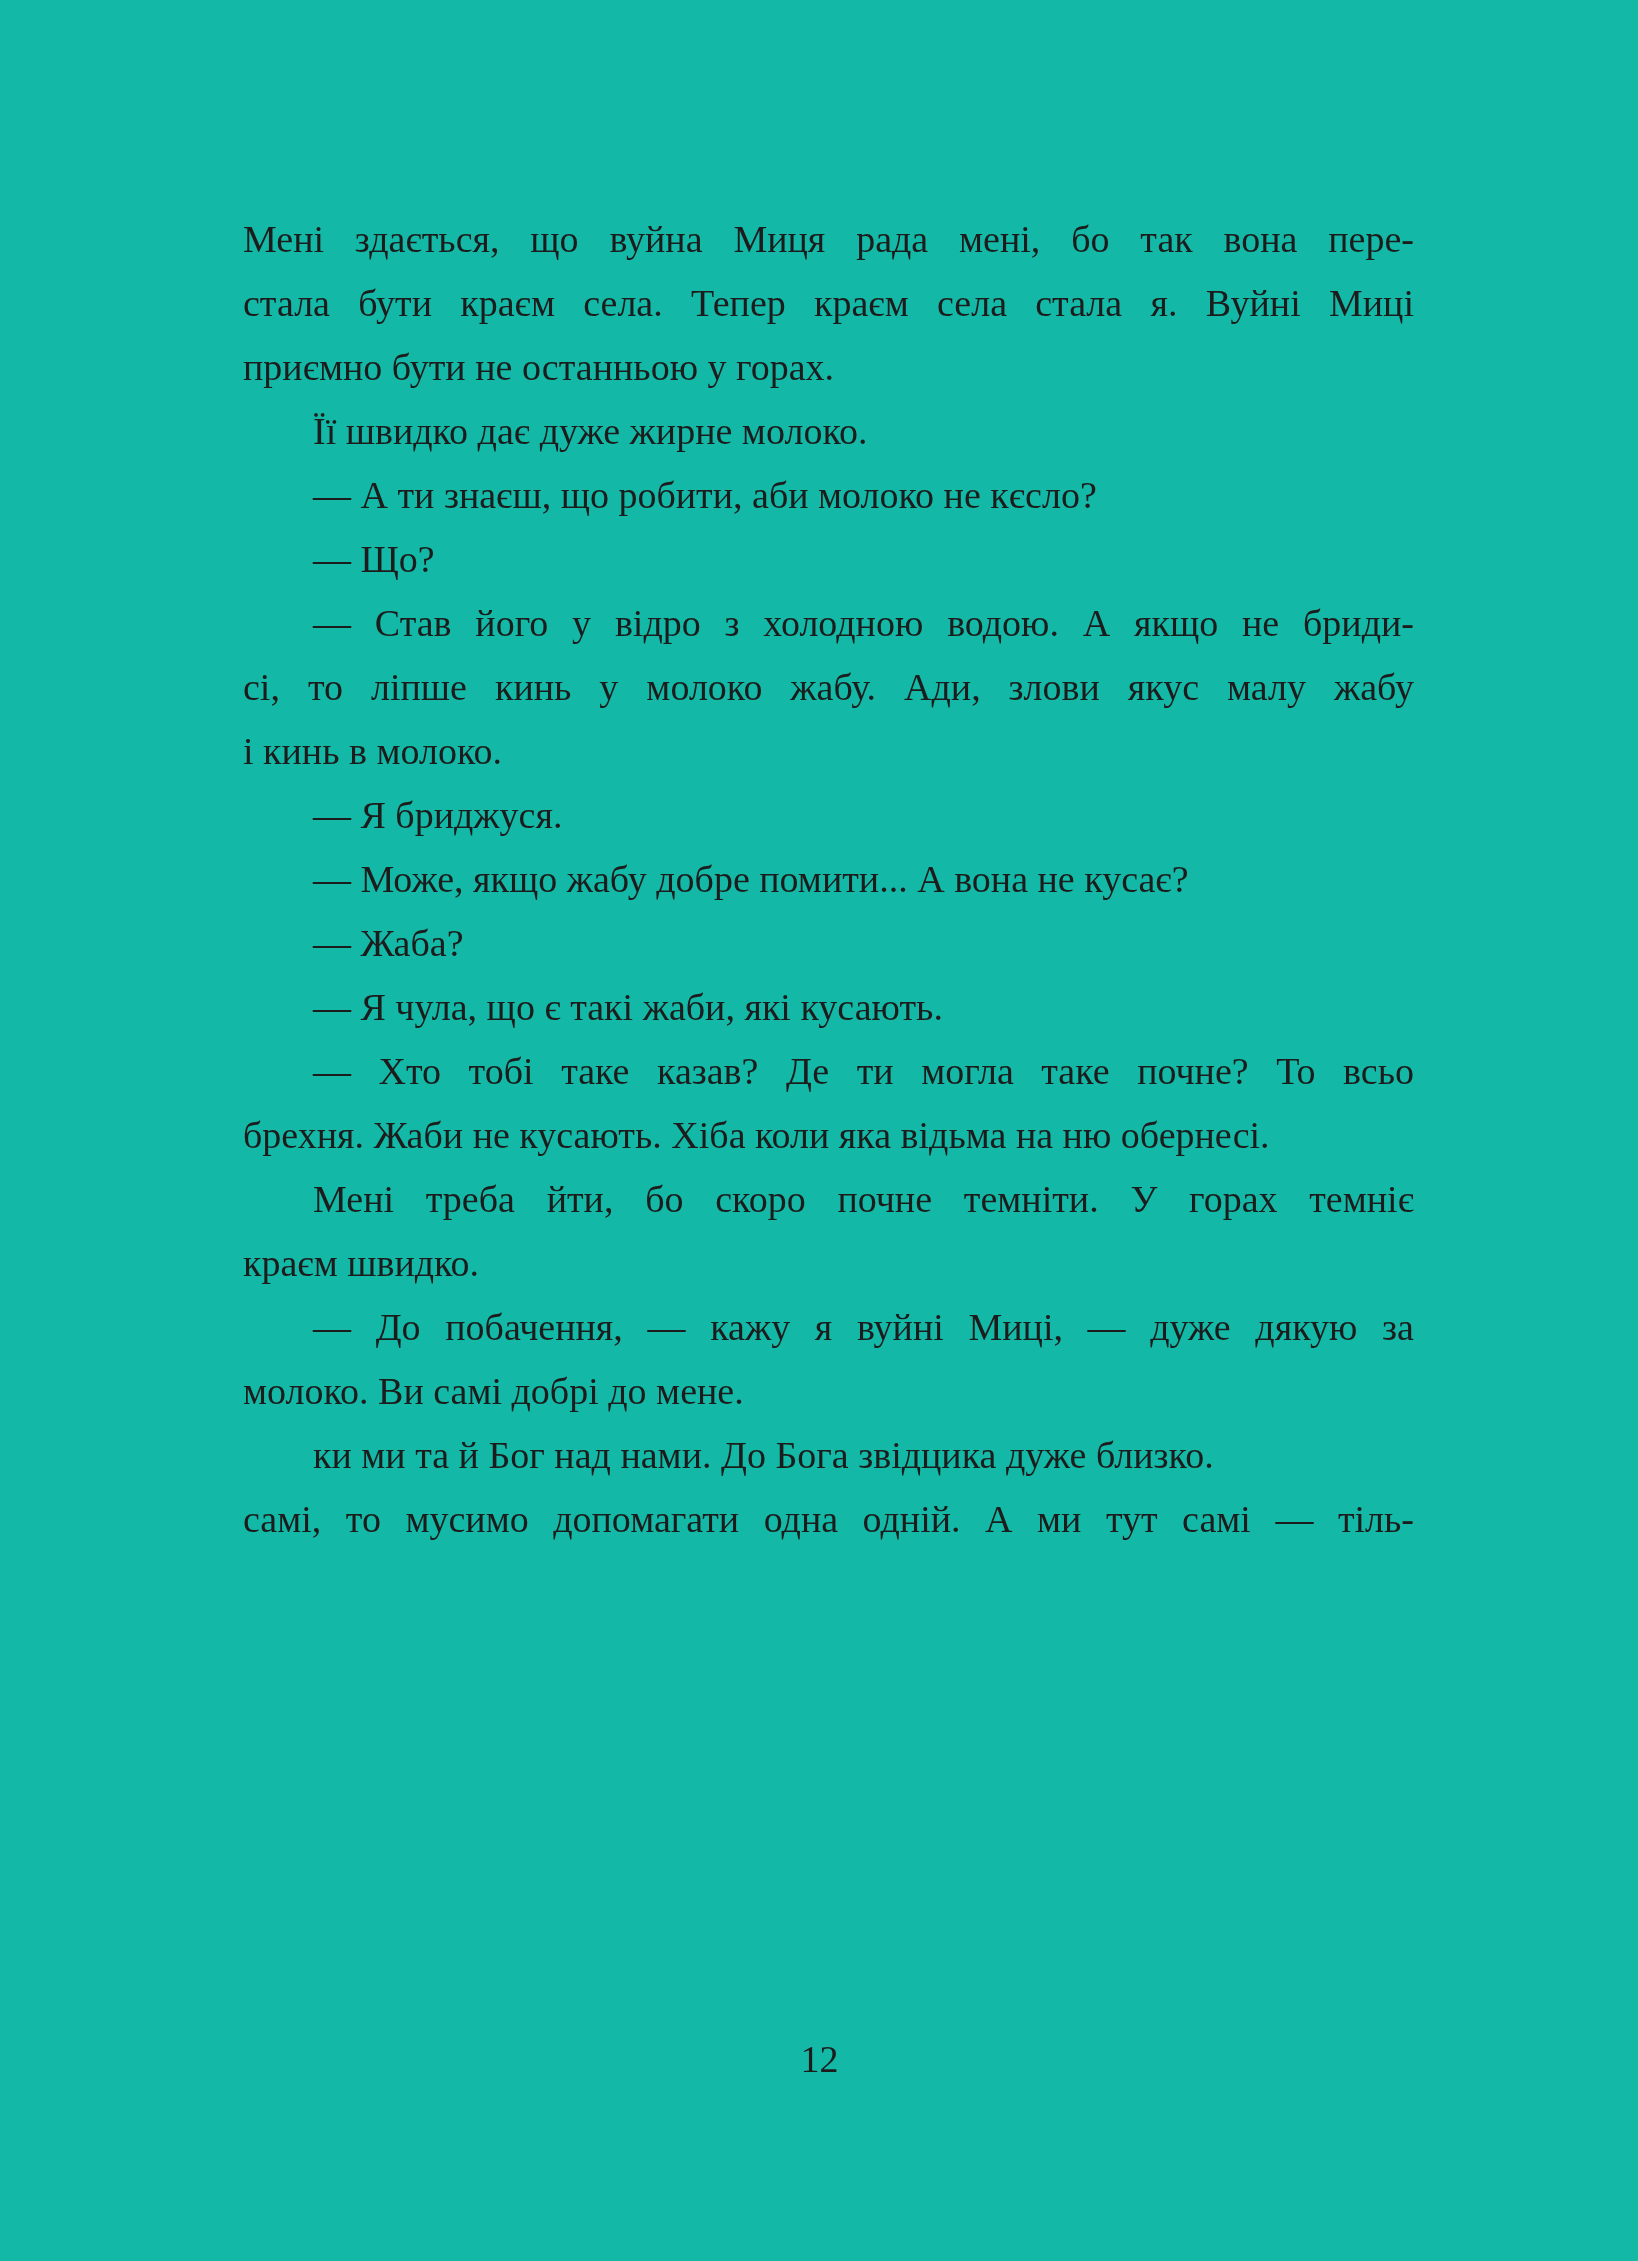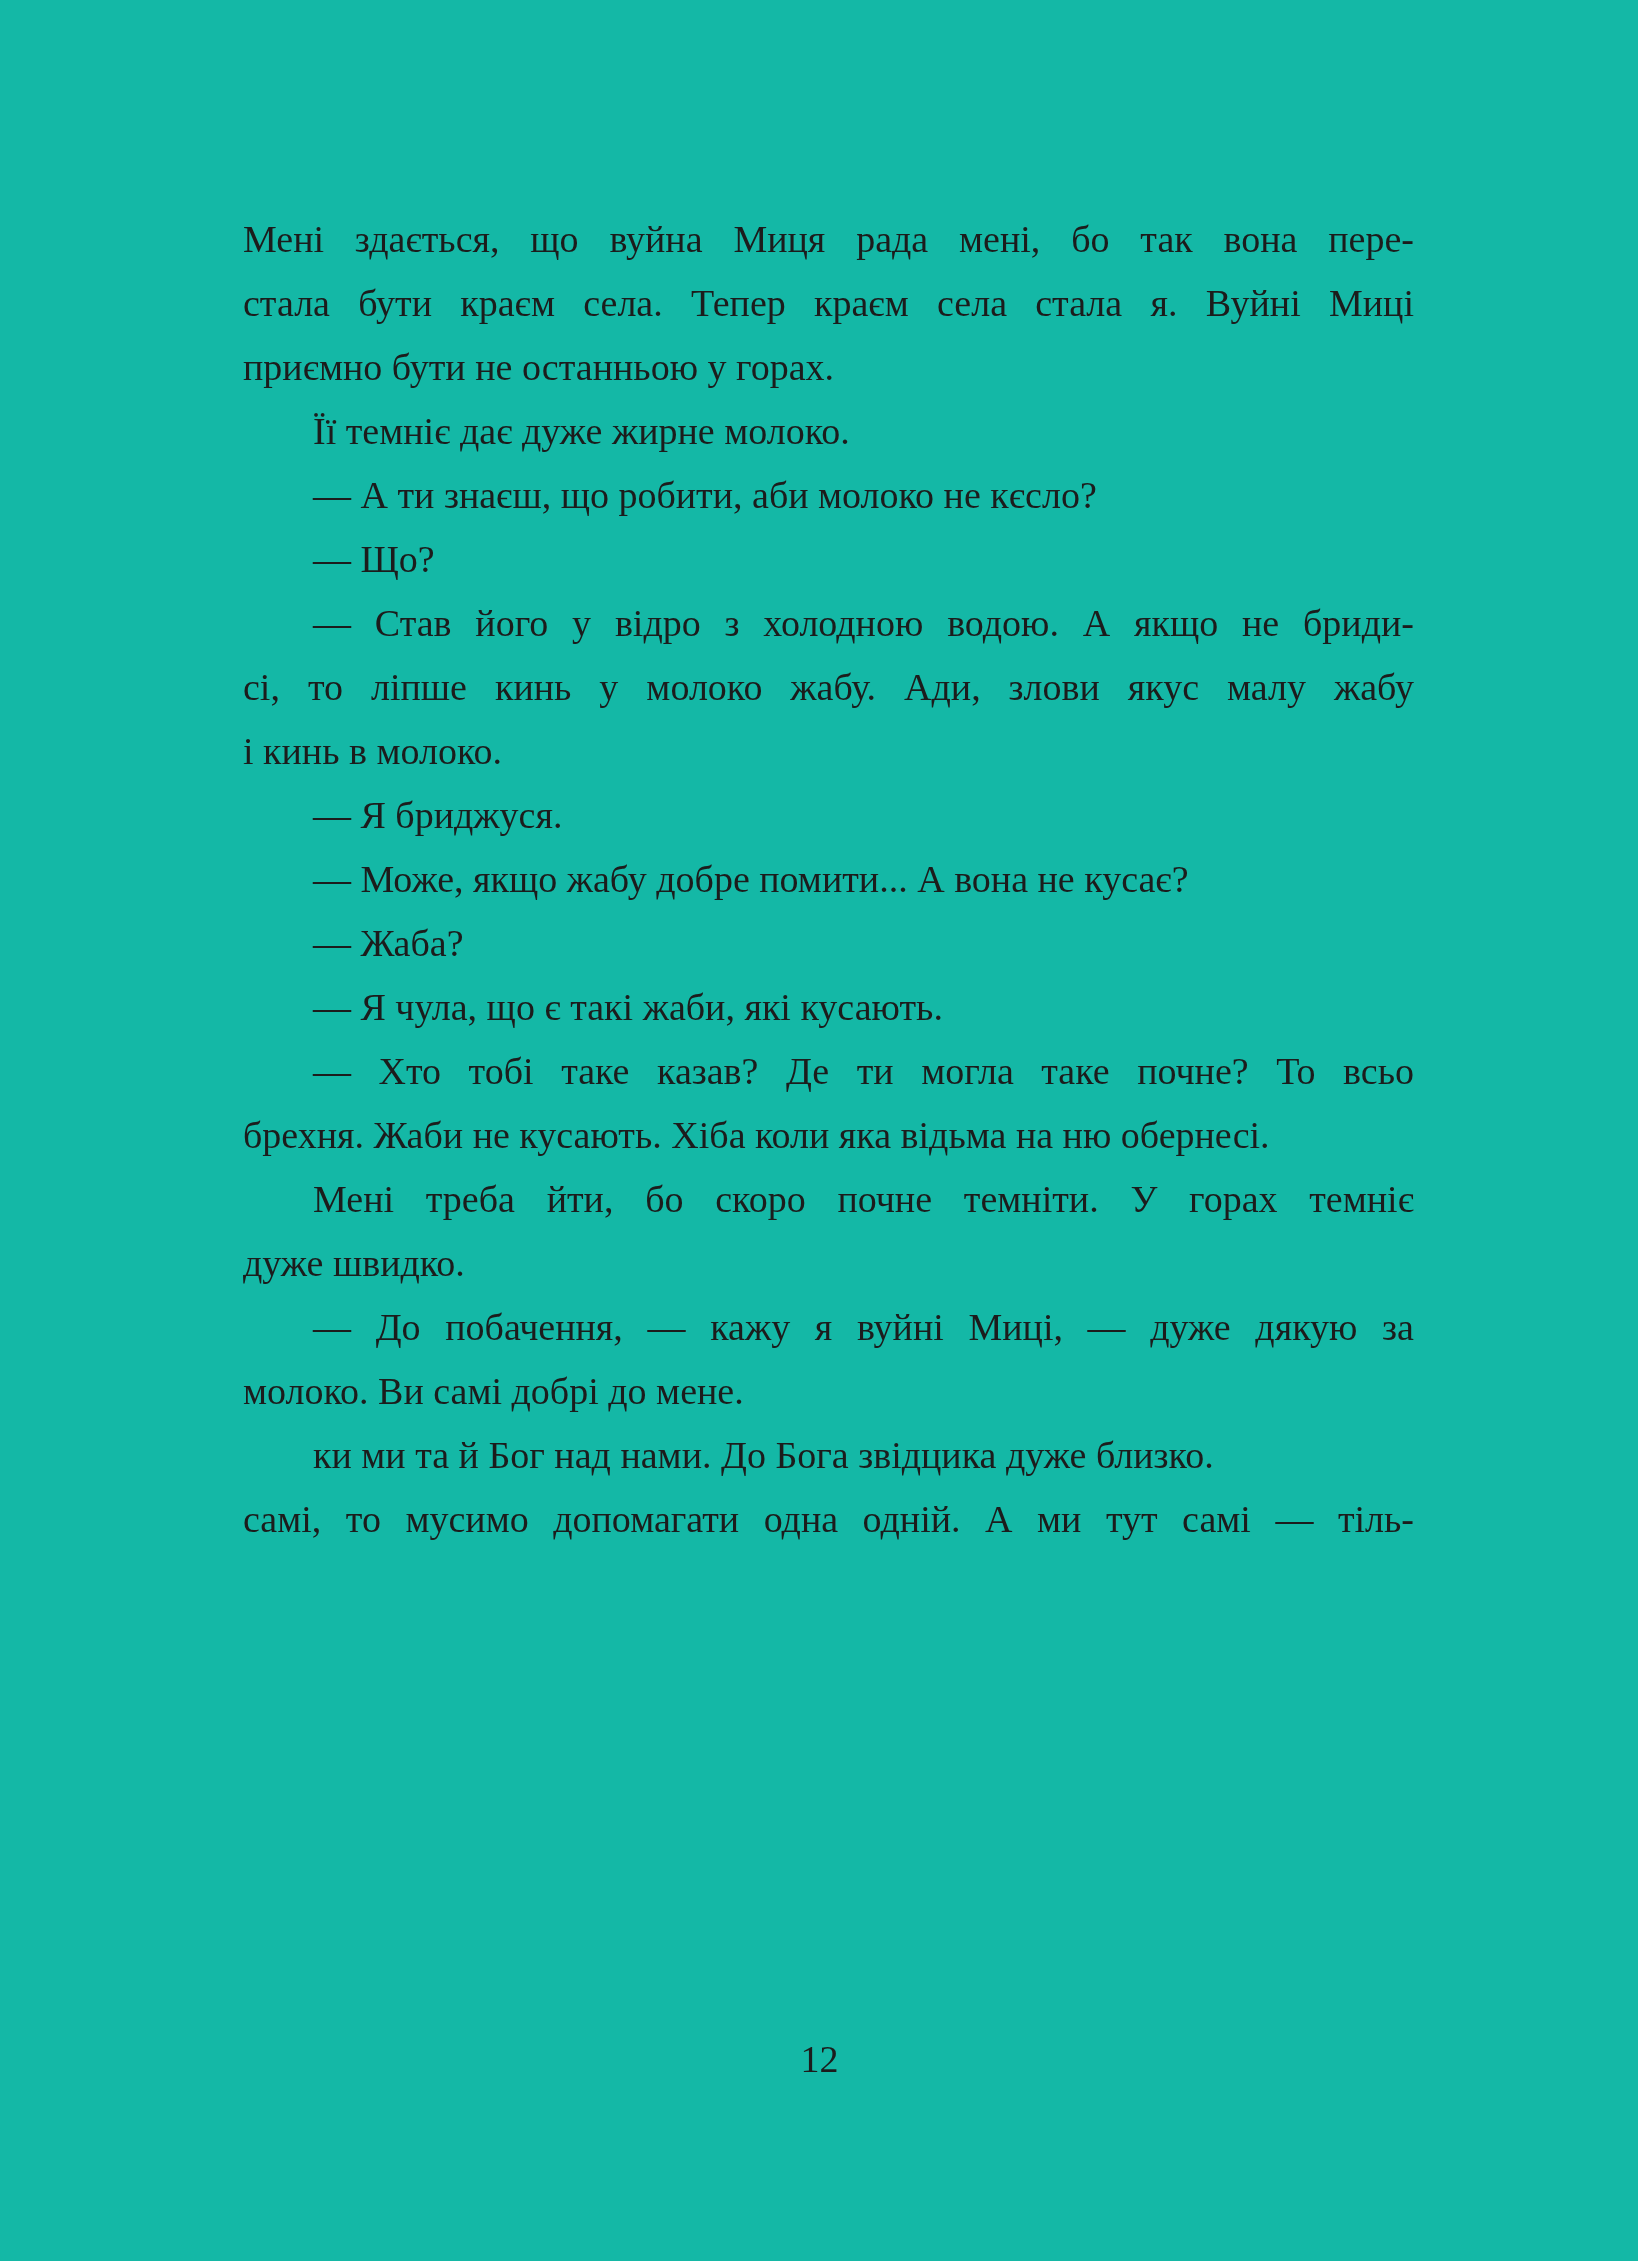--- a/index.html
+++ b/index.html
@@ -59,21 +59,21 @@
 <body>
 
 <div class="book-page">
   <div class="page-text">
       <div class="paragraph">
         <div class="line just">Мені здається, що вуйна Миця рада мені, бо так вона пере-</div>
         <div class="line just">стала бути краєм села. Тепер краєм села стала я. Вуйні Миці</div>
         <div class="line last">приємно бути не останньою у горах.</div>
       </div>
       <div class="paragraph indent">
-        <div class="line last">Її темніє дає дуже жирне молоко.</div>
+        <div class="line last">Її швидко дає дуже жирне молоко.</div>
       </div>
       <div class="paragraph indent">
         <div class="line last">— А ти знаєш, що робити, аби молоко не кєсло?</div>
       </div>
       <div class="paragraph indent">
         <div class="line last">— Що?</div>
       </div>
       <div class="paragraph indent">
         <div class="line just">— Став його у відро з холодною водою. А якщо не бриди-</div>
         <div class="line just">сі, то ліпше кинь у молоко жабу. Ади, злови якус малу жабу</div>
@@ -90,21 +90,21 @@
       </div>
       <div class="paragraph indent">
         <div class="line last">— Я чула, що є такі жаби, які кусають.</div>
       </div>
       <div class="paragraph indent">
         <div class="line just">— Хто тобі таке казав? Де ти могла таке почне? То всьо</div>
         <div class="line last">брехня. Жаби не кусають. Хіба коли яка відьма на ню обернесі.</div>
       </div>
       <div class="paragraph indent">
         <div class="line just">Мені треба йти, бо скоро почне темніти. У горах темніє</div>
-        <div class="line last">дуже швидко.</div>
+        <div class="line last">краєм швидко.</div>
       </div>
       <div class="paragraph indent">
         <div class="line just">— До побачення, — кажу я вуйні Миці, — дуже дякую за</div>
         <div class="line last">молоко. Ви самі добрі до мене.</div>
       </div>
       <div class="paragraph indent">
         <div class="line last">ки ми та й Бог над нами. До Бога звідцика дуже близко.</div>
         <div class="line just">самі, то мусимо допомагати одна одній. А ми тут самі — тіль-</div>
       </div>
     </div>

